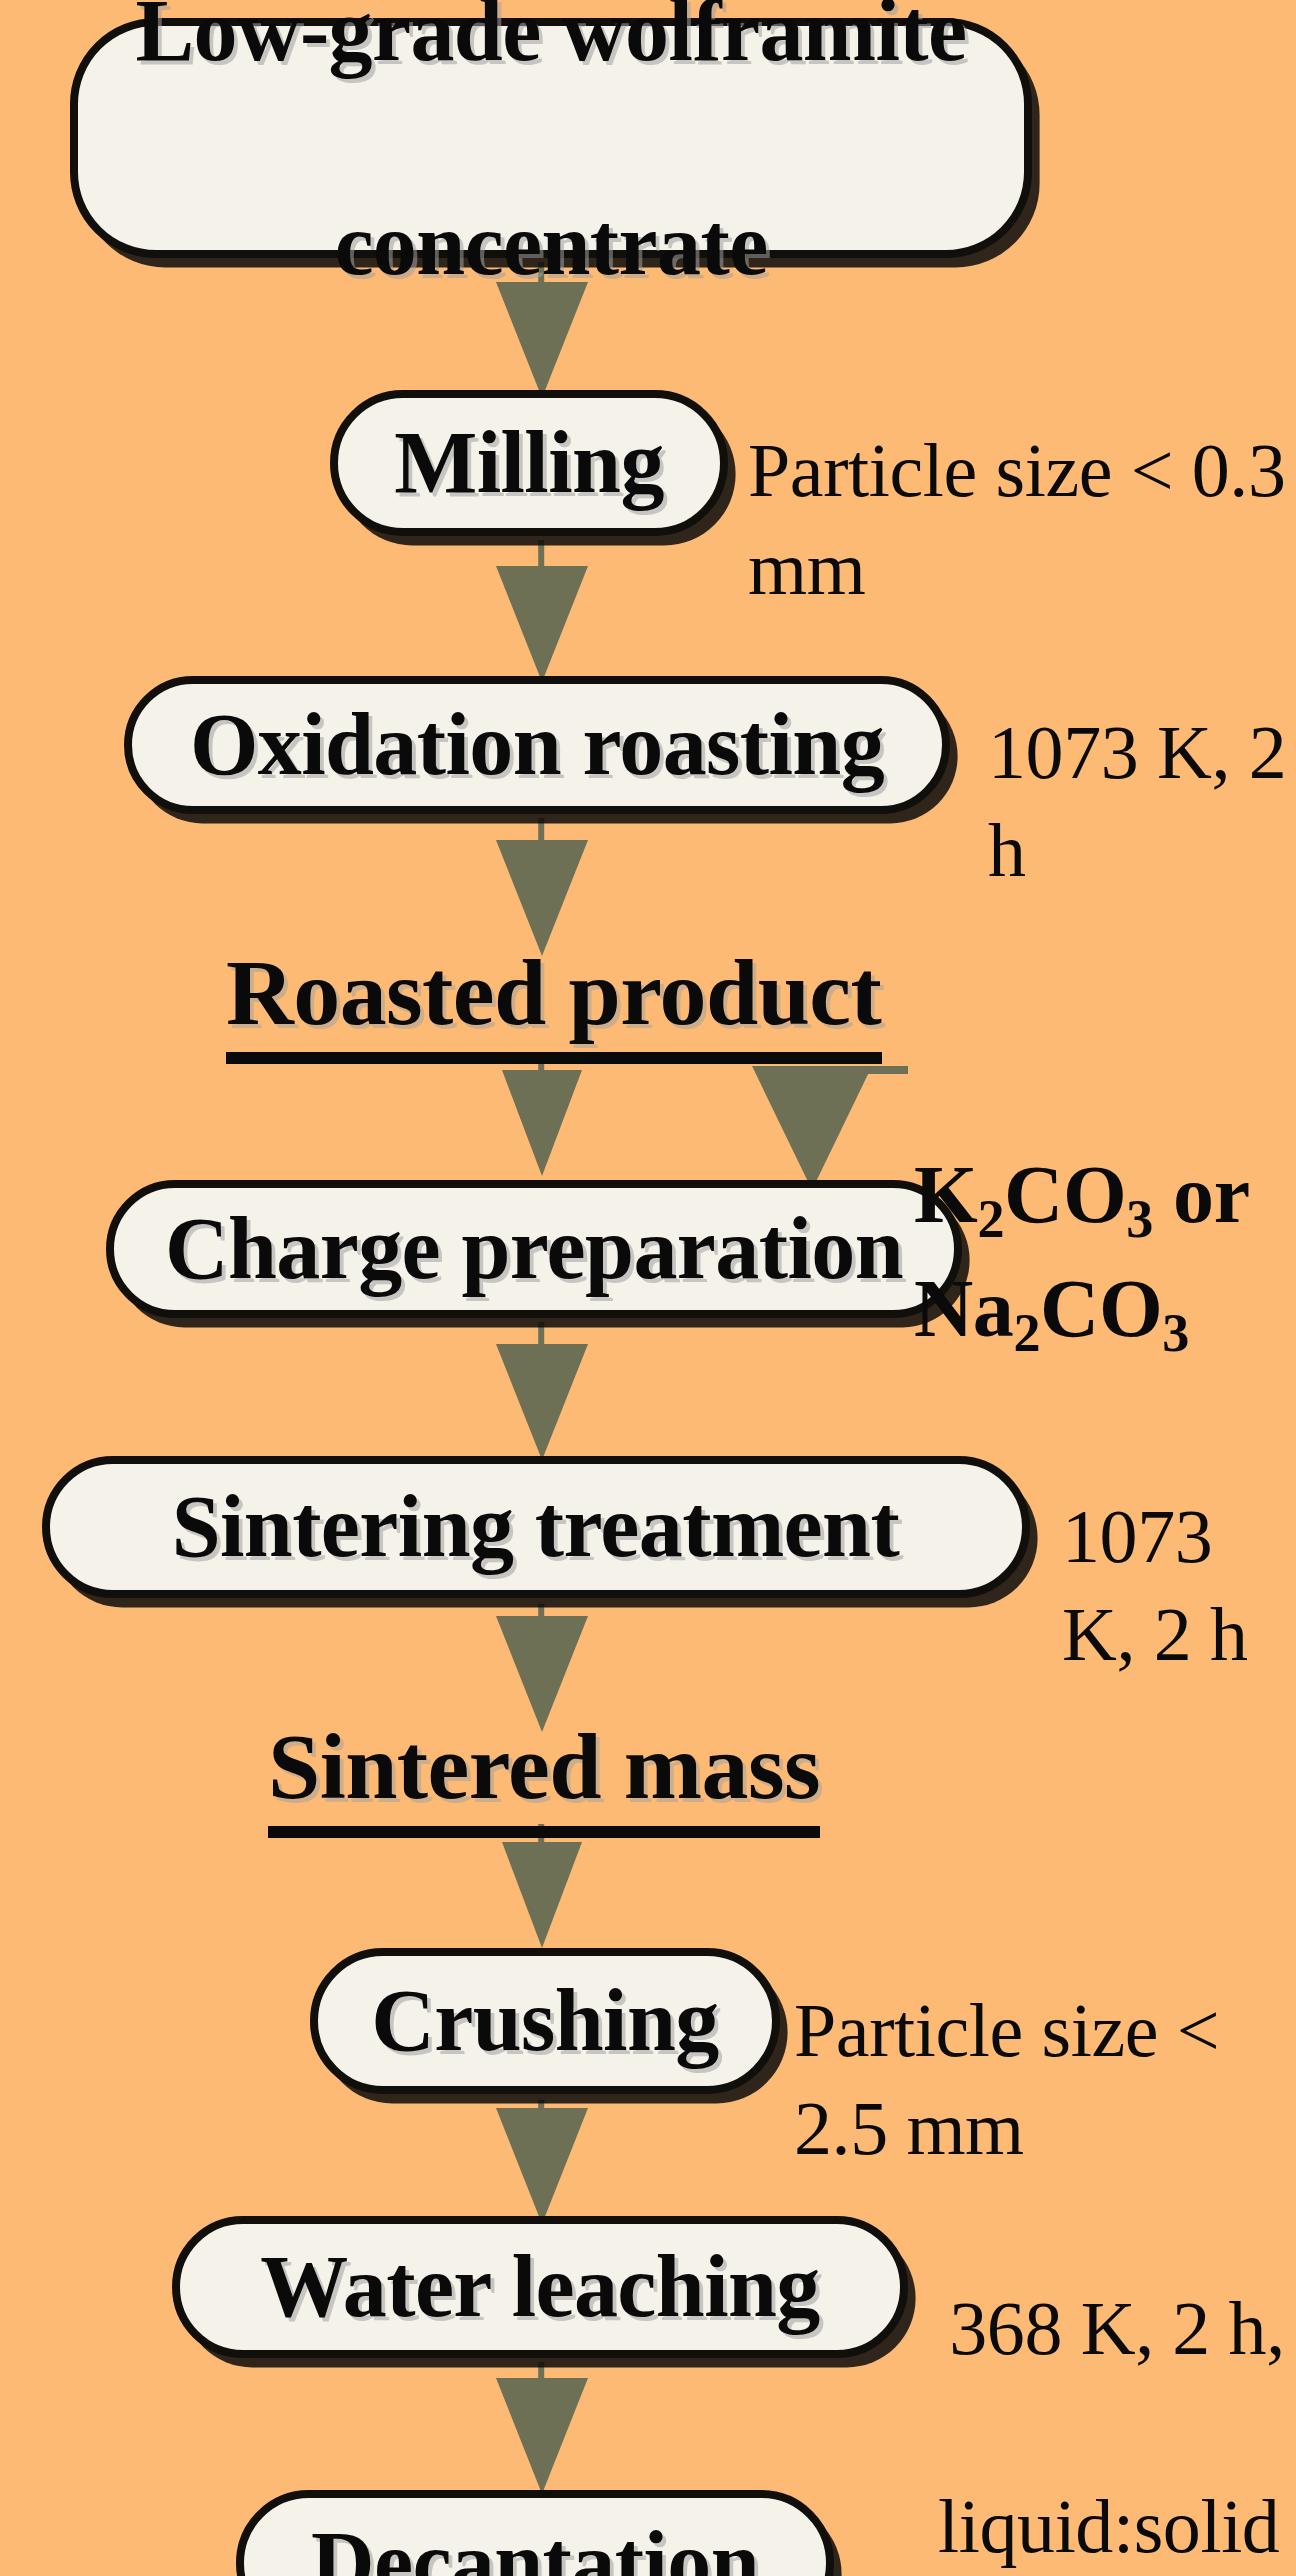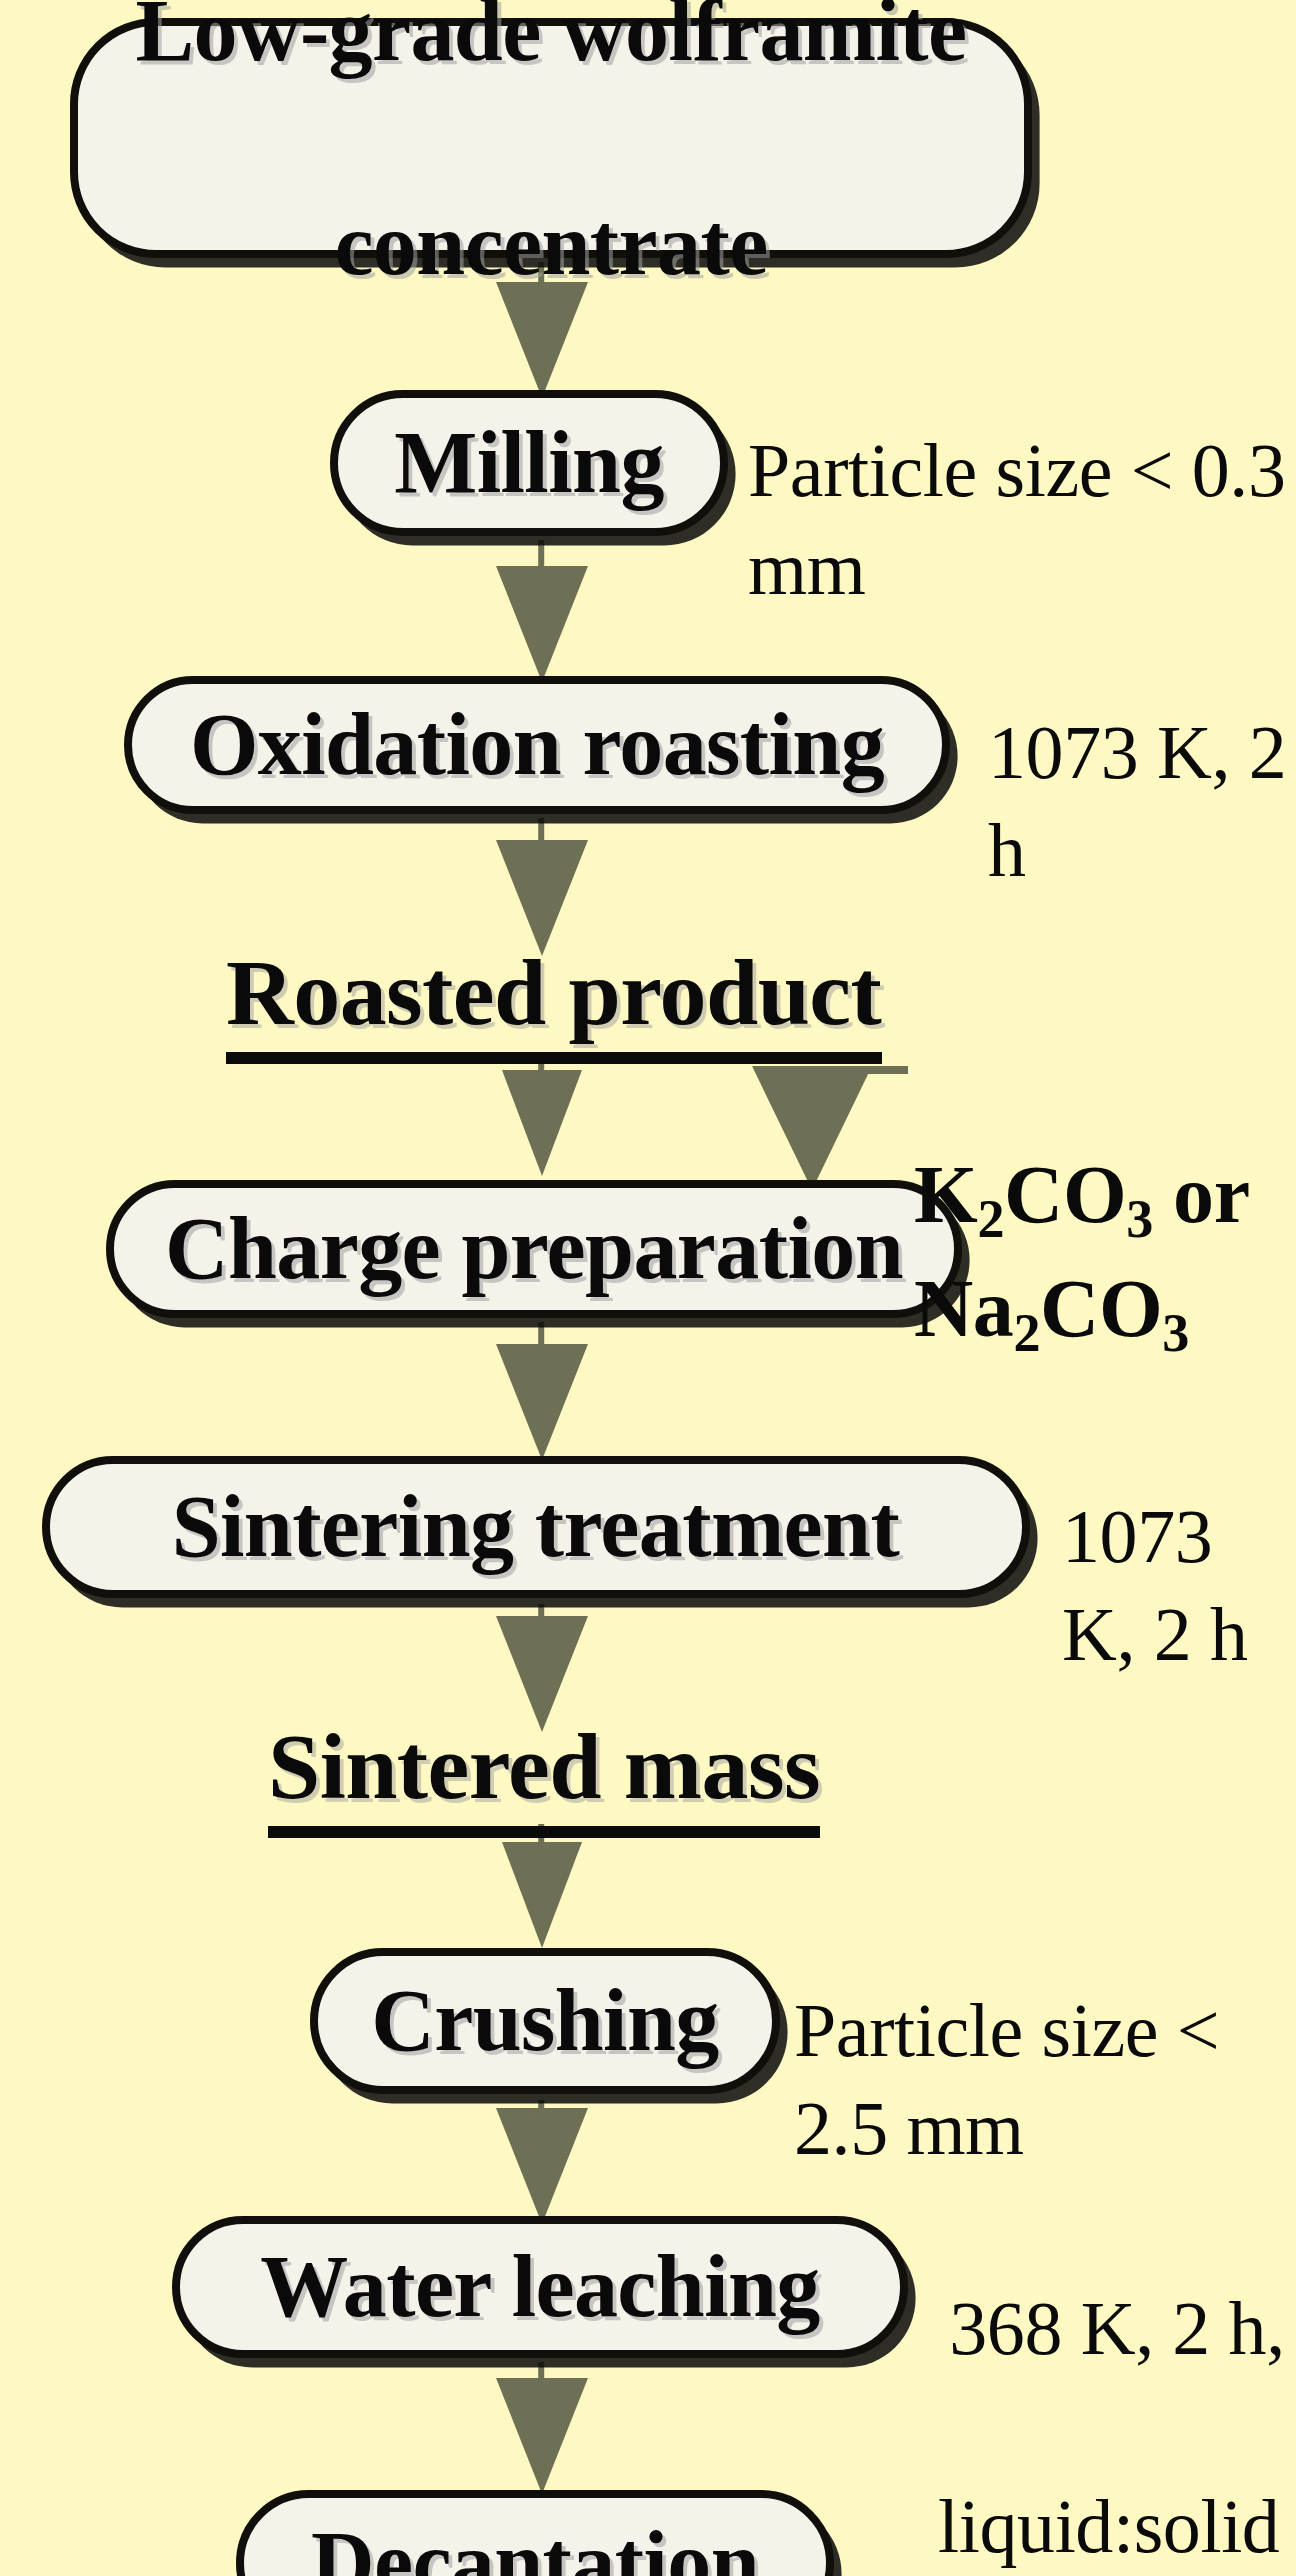--- a/index.html
+++ b/index.html
@@ -7,21 +7,21 @@
     padding: 0;
     background: #ffffff;
   }
   body {
     font-family: "Liberation Serif", "DejaVu Serif", serif;
   }
   #page {
     position: relative;
     width: 1296px;
     height: 2576px;
-    background: #fef9c3;
+    background: #fdba74;
     overflow: hidden;
   }
   
   .node {
     position: absolute;
     box-sizing: border-box;
     background: #f5f2ea;
     border: 4.7px solid #100f0c;
     border-radius: 43px;
     display: flex;

